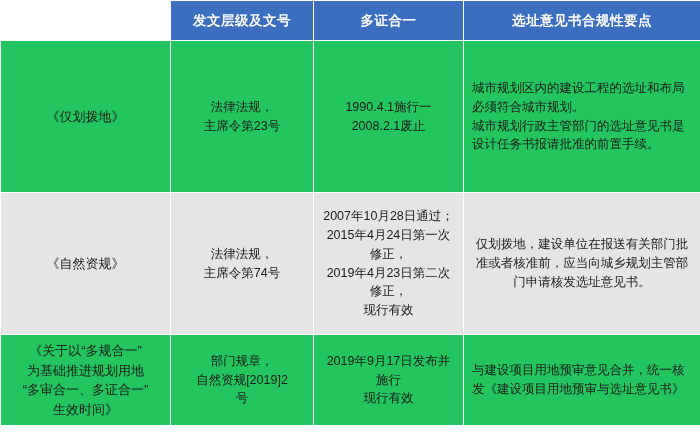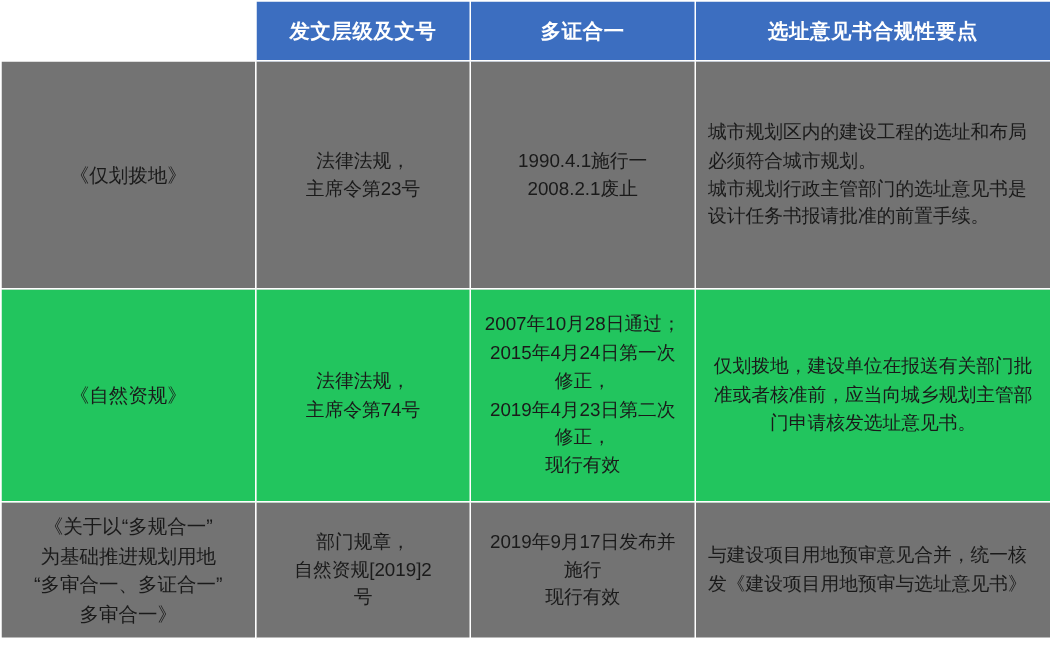--- a/index.html
+++ b/index.html
@@ -44,24 +44,24 @@
     border-left: 1px solid #ffffff;
     border-top: 1px solid #ffffff;
   }
   
   tbody td {
     font-size: 12.5px;
     line-height: 1.5;
     color: #1a1a1a;
   }
   tbody tr.band-a td {
-    background: #737373;
+    background: #22c55e;
   }
   tbody tr.band-b td {
-    background: #22c55e;
+    background: #e5e5e5;
     text-align: center;
   }
   td.c-name {
     text-align: center;
     font-size: 13px;
   }
   td.c-level {
     text-align: center;
     margin-left: 20px;
   }
@@ -140,21 +140,21 @@
         <td class="c-points">
           <p class="para">仅划拨地，建设单位在报送有关部门批准或者核准前，应当向城乡规划主管部门申请核发选址意见书。</p>
         </td>
       </tr>
 
       <tr class="band-a" style="height:91px;">
         <td class="c-name">
           <span class="line">《关于以“多规合一”</span>
           <span class="line">为基础推进规划用地</span>
           <span class="line">“多审合一、多证合一”</span>
-          <span class="line">多审合一》</span>
+          <span class="line">生效时间》</span>
         </td>
         <td class="c-level">
           <span class="line">部门规章，</span>
           <span class="line">自然资规[2019]2</span>
           <span class="line">号</span>
         </td>
         <td class="c-time">
           <span class="line">2019年9月17日发布并</span>
           <span class="line">施行</span>
           <span class="line">现行有效</span>

